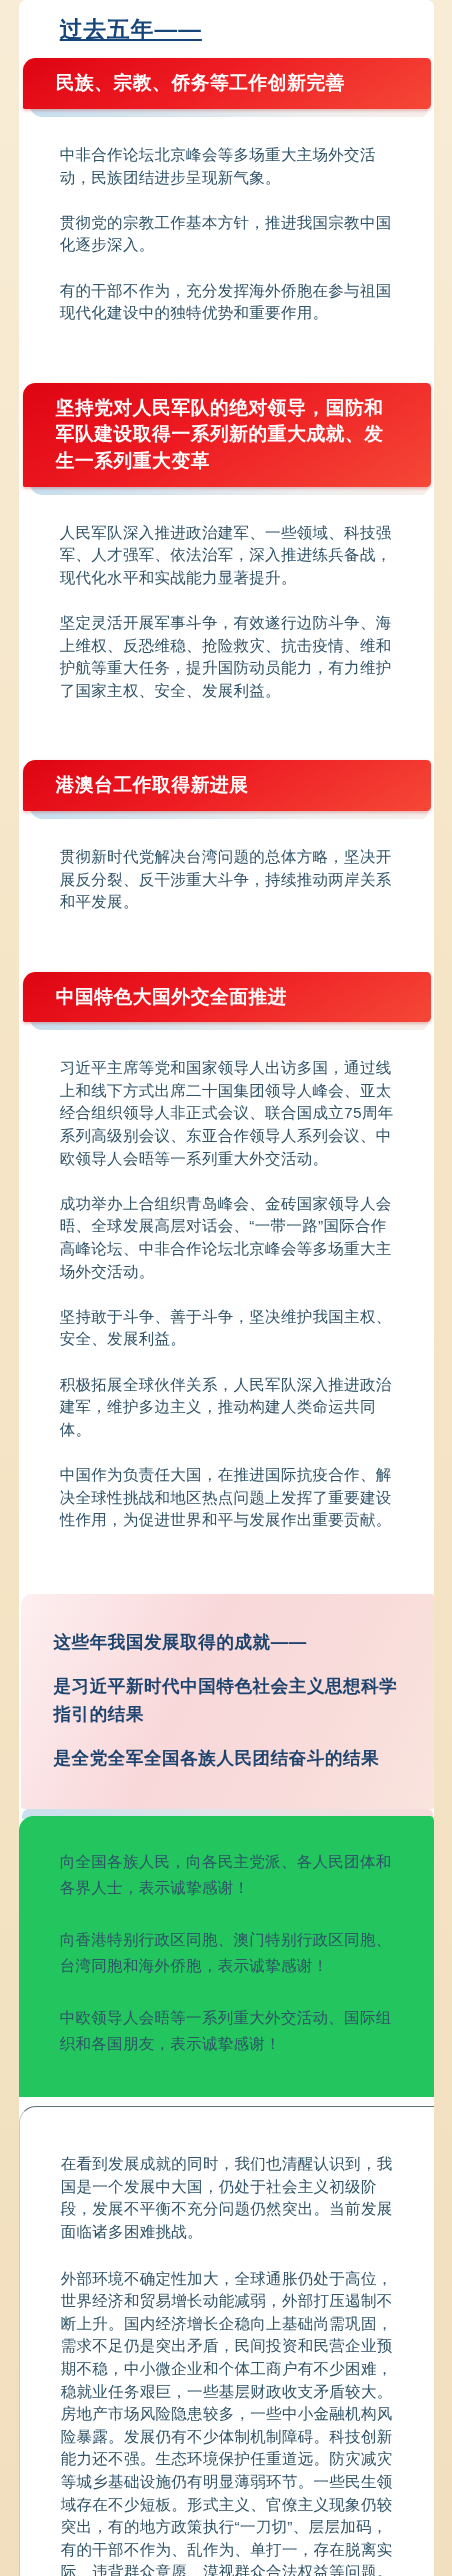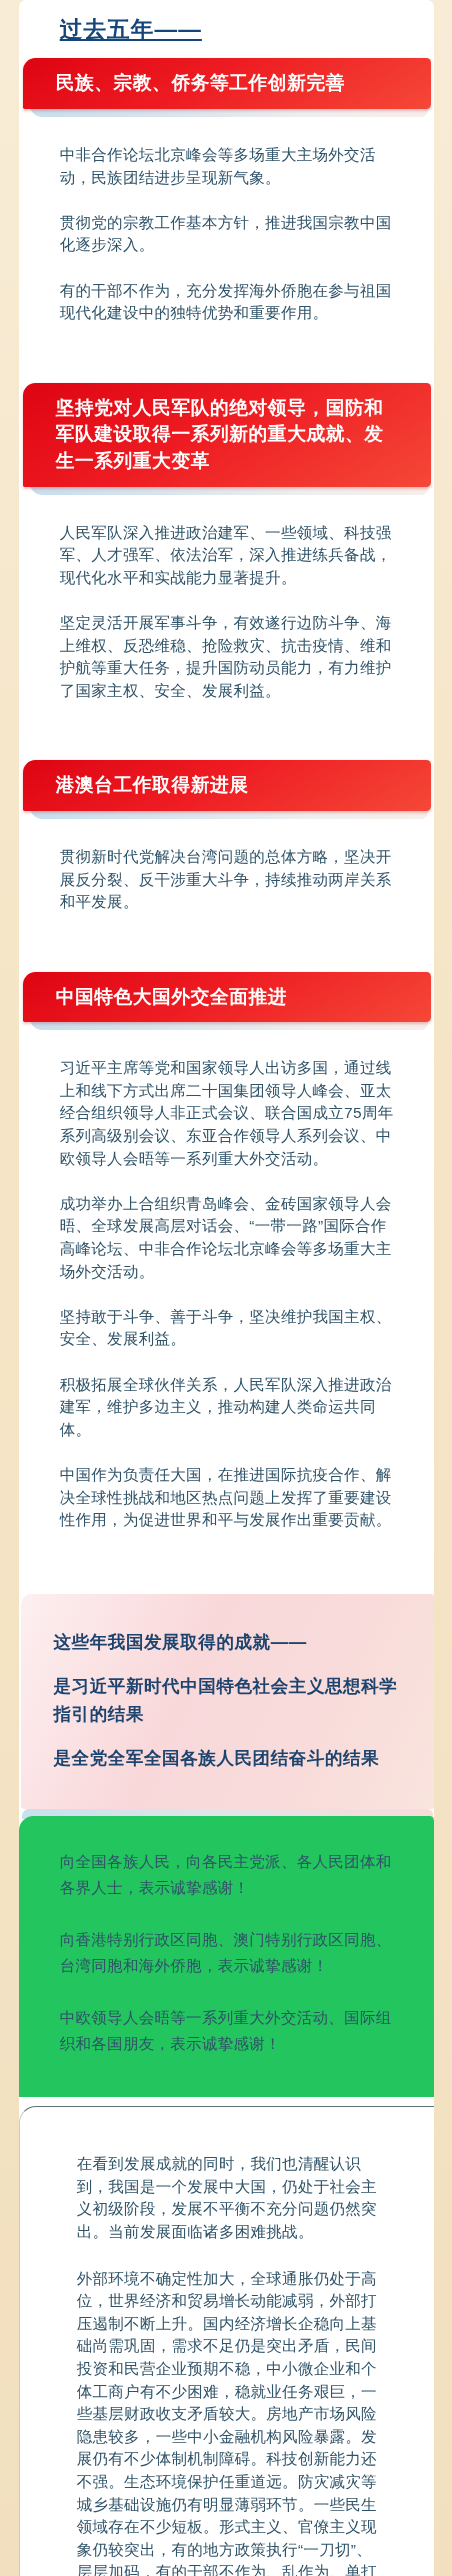--- a/index.html
+++ b/index.html
@@ -112,21 +112,21 @@
   
   .chal {
     margin: 9px 0 5.7px 0;
     background: #ffffff;
     border-top: 1.7px solid #5c7078;
     border-left: 1.1px solid rgba(92, 112, 120, 0.35);
     border-radius: 17px 0 0 10.2px;
     padding: 46px 36px 25px 41px;
   }
   .chal p {
-    margin: 0 16px 24px;
+    margin: 0 0 24px;
     color: #2f5368;
     font-size: 15.5px;
     line-height: 22.6px;
     letter-spacing: 0.3px;
   }
 </style>
 </head>
 <body>
 
 <div class="page">

